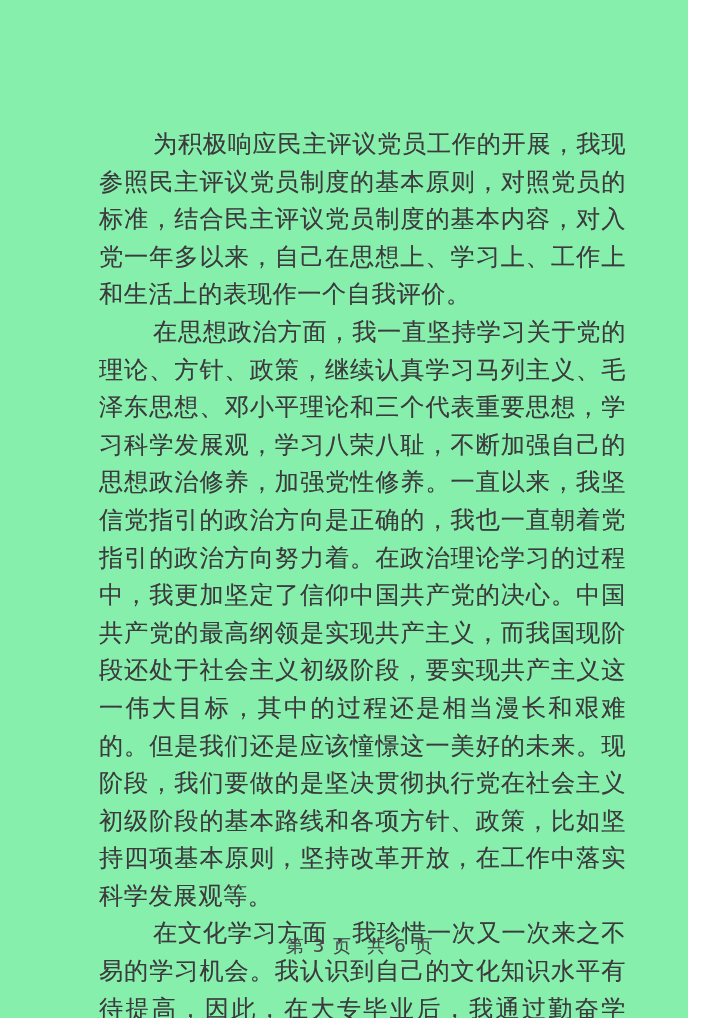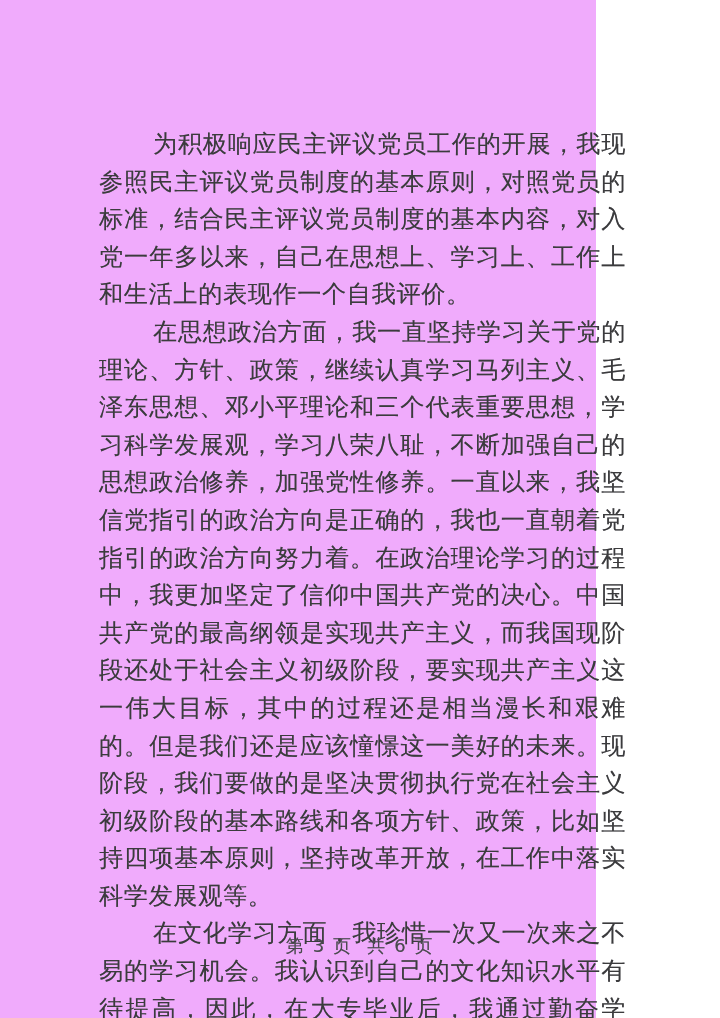--- a/index.html
+++ b/index.html
@@ -10,23 +10,23 @@
   }
   body {
     width: 720px;
     height: 1018px;
     overflow: hidden;
     font-family: "DejaVu Sans", sans-serif;
   }
 
   .page {
     position: relative;
-    width: 596px;
+    width: 688px;
     height: 1018px;
-    background: #f0abfc;
+    background: #86efac;
     box-sizing: border-box;
   }
 
   
   .content {
     position: absolute;
     left: 99px;
     top: 126px;
     width: 527px;
   }

